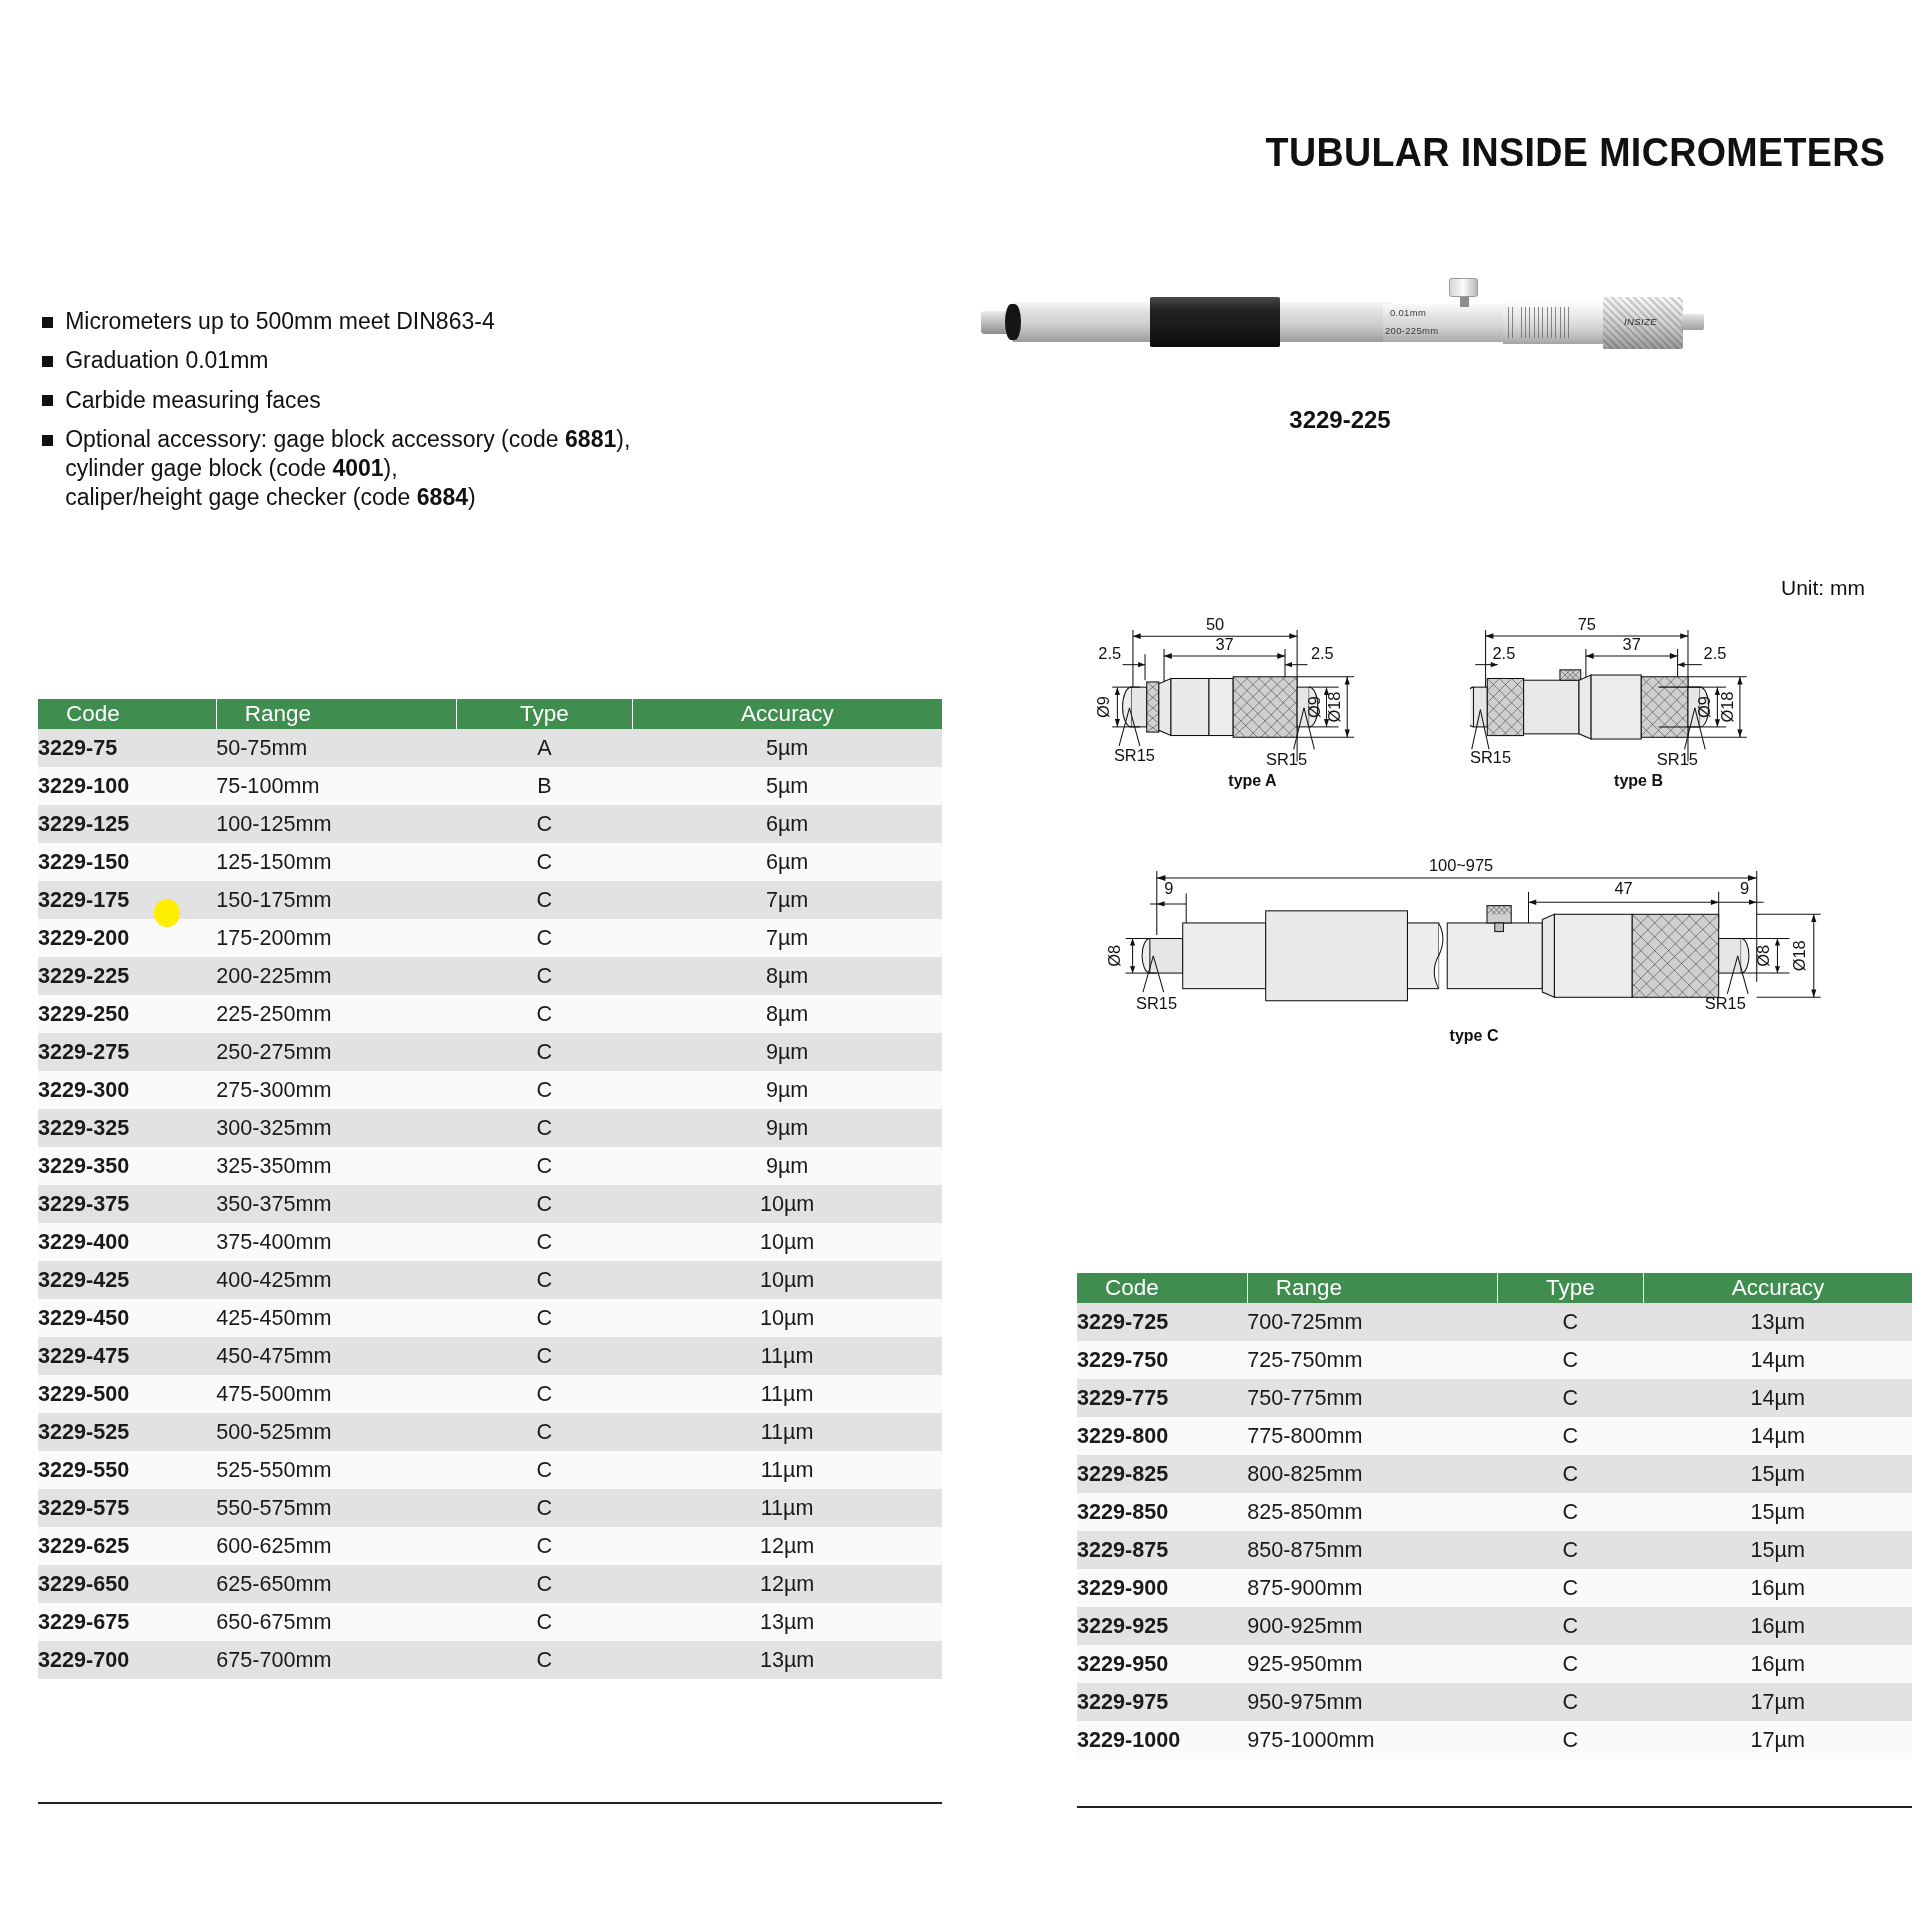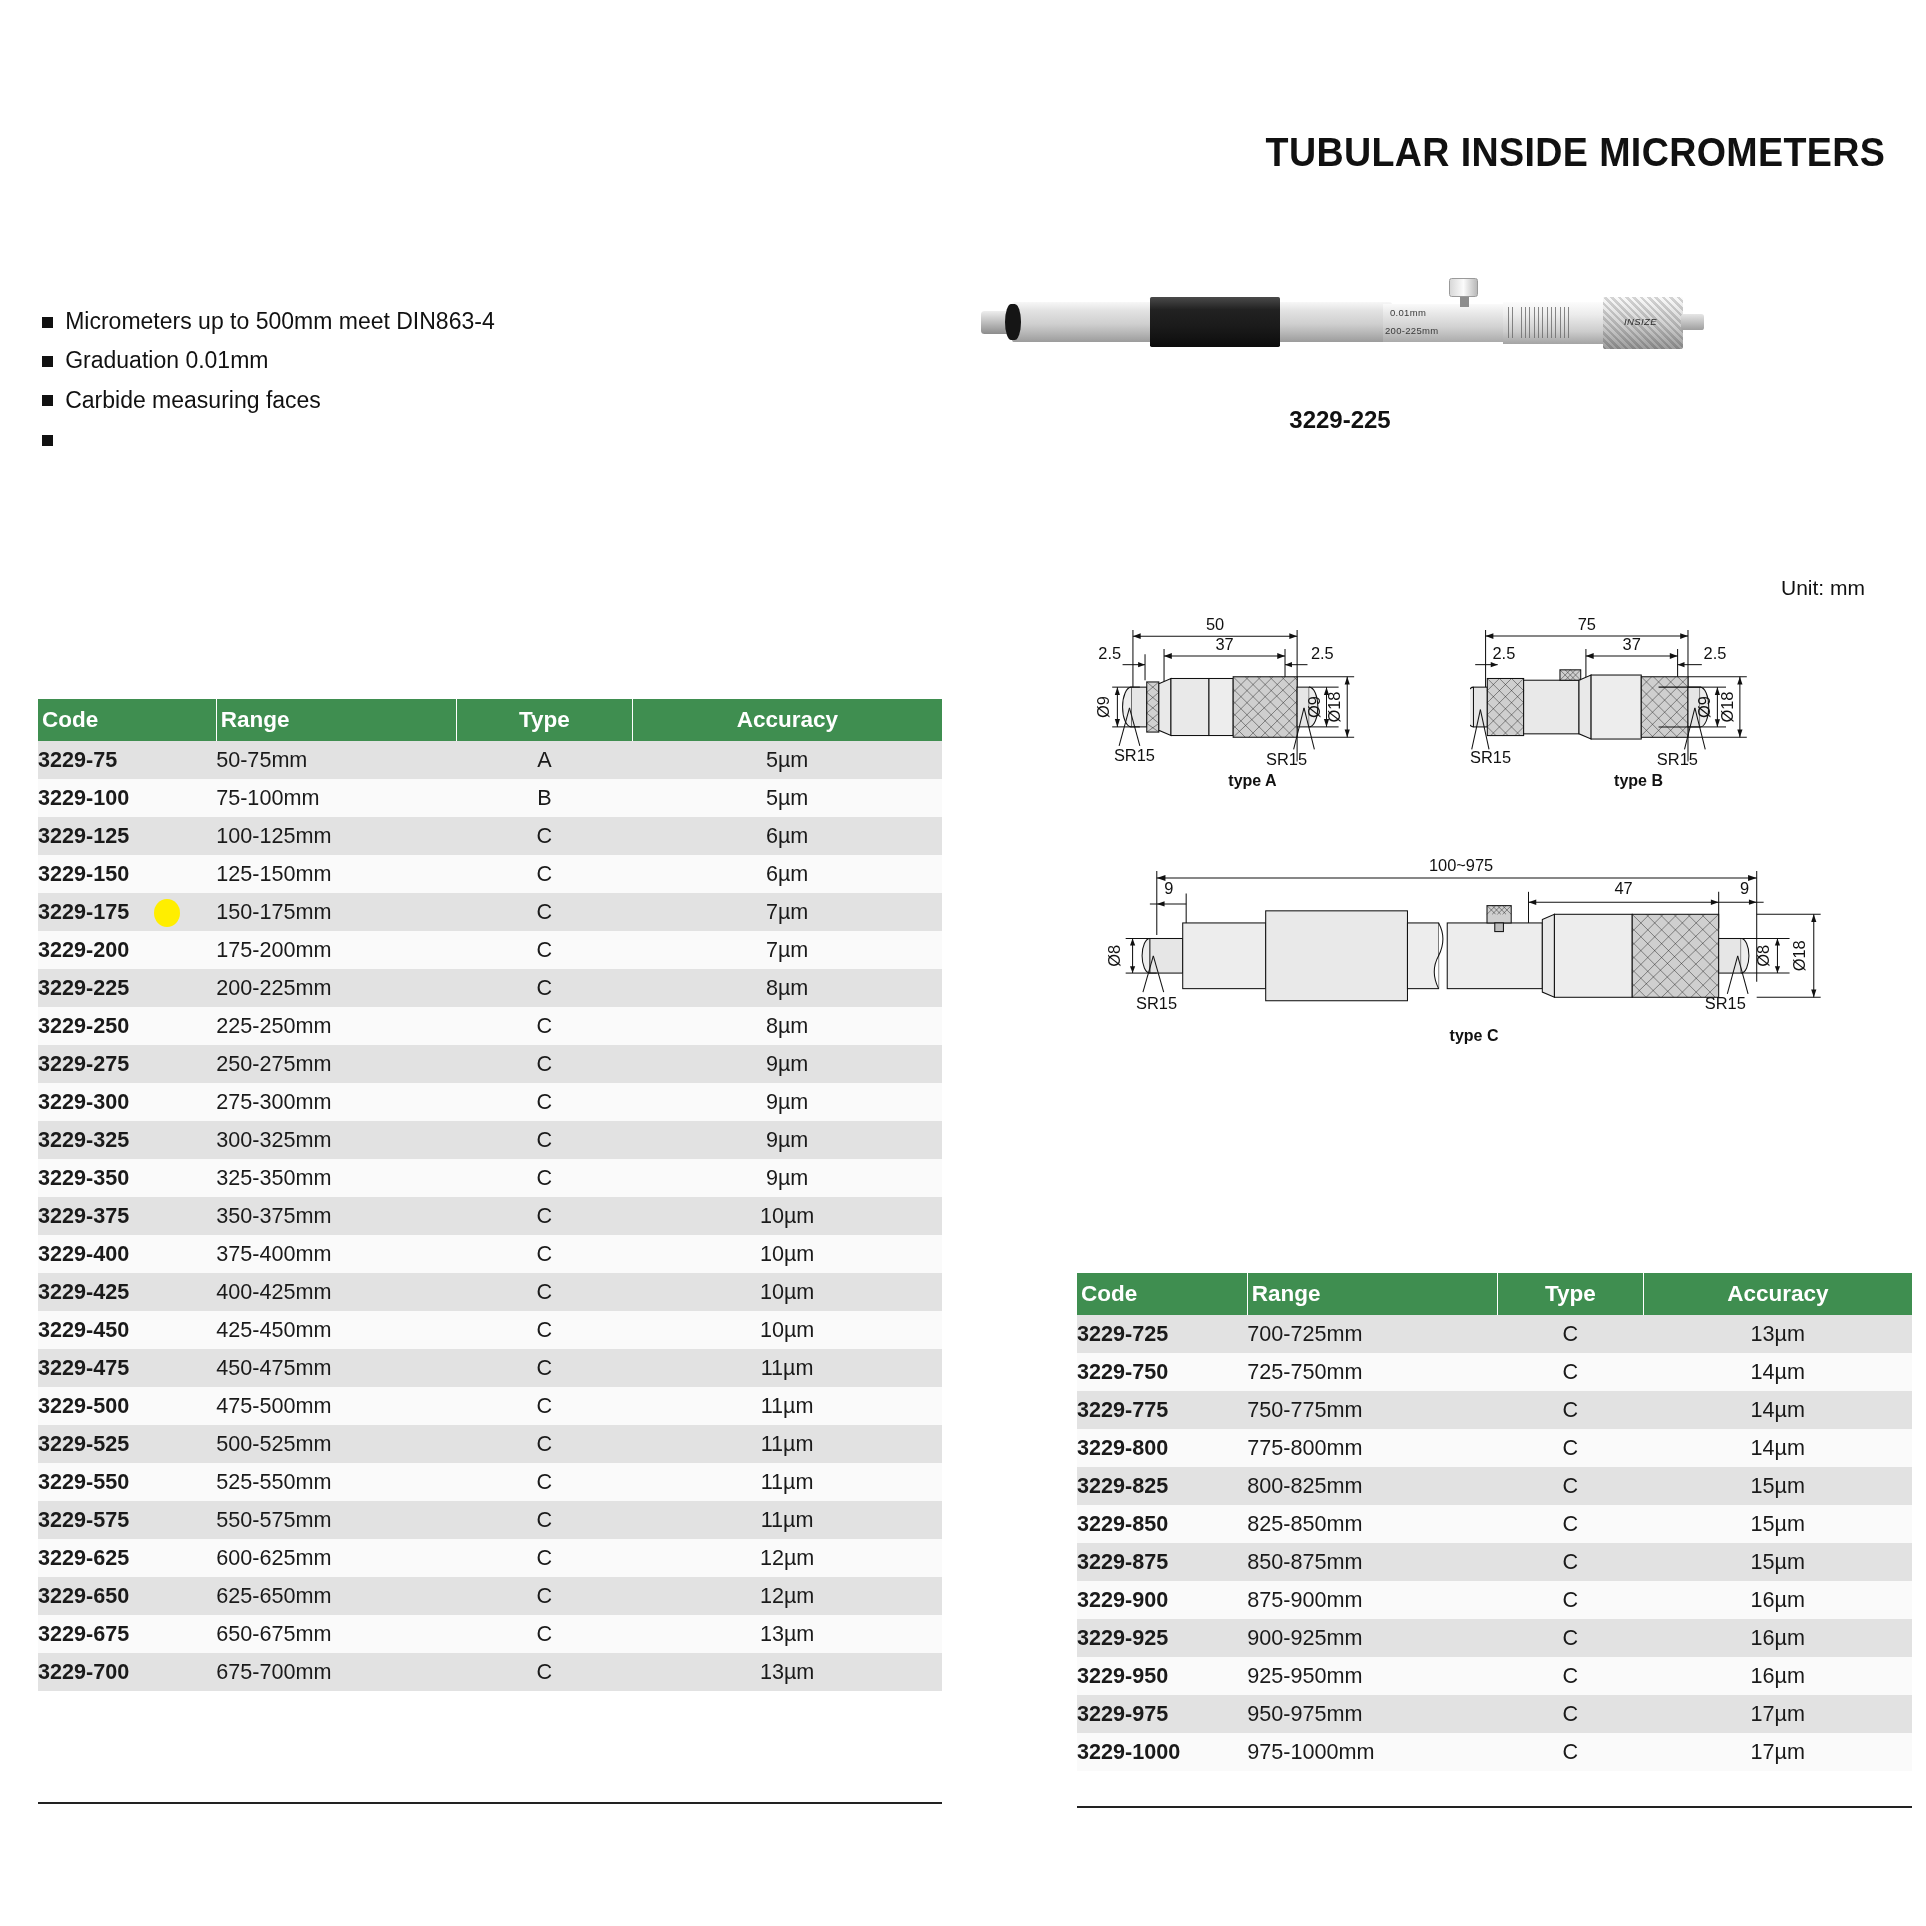--- a/index.html
+++ b/index.html
@@ -150,24 +150,24 @@
     border-collapse: collapse;
     font-size: 21.6px;
     table-layout: fixed;
   }
   #table-left { left: 38px; top: 699px; width: 904px; }
   #table-right { left: 1077px; top: 1273px; width: 835px; }
 
   .spec-table th {
     background: #3f8e50;
     color: #ffffff;
-    font-weight: bold;
+    font-weight: normal;
     font-size: 22.5px;
-    height: 42px;
-    padding: 0 0 0 4px;
+    height: 30px;
+    padding: 0 0 0 28px;
     text-align: left;
     border: none;
     vertical-align: middle;
   }
   .spec-table th.c-type,
   .spec-table th.c-acc { text-align: center; padding-left: 0; }
 
   .spec-table td {
     height: 38px;
     padding: 0;
@@ -218,20 +218,23 @@
     <div class="feat-row">
       <span class="feat-bullet"></span>
       <span class="feat-text">Graduation 0.01mm</span>
     </div>
     <div class="feat-row">
       <span class="feat-bullet"></span>
       <span class="feat-text">Carbide measuring faces</span>
     </div>
     <div class="feat-row">
       <span class="feat-bullet"></span>
+      <span class="feat-text">Optional accessory: gage block accessory (code <b>6881</b>),
+cylinder gage block (code <b>4001</b>),
+caliper/height gage checker (code <b>6884</b>)</span>
     </div>
   </div>
 
   <div id="product-photo">
     <div class="pp-tip"></div>
     <div class="pp-shaft"></div>
     <div class="pp-tipcap"></div>
     <div class="pp-black"></div>
     <div class="pp-sleeve"></div>
     <div class="pp-lockstem"></div>

